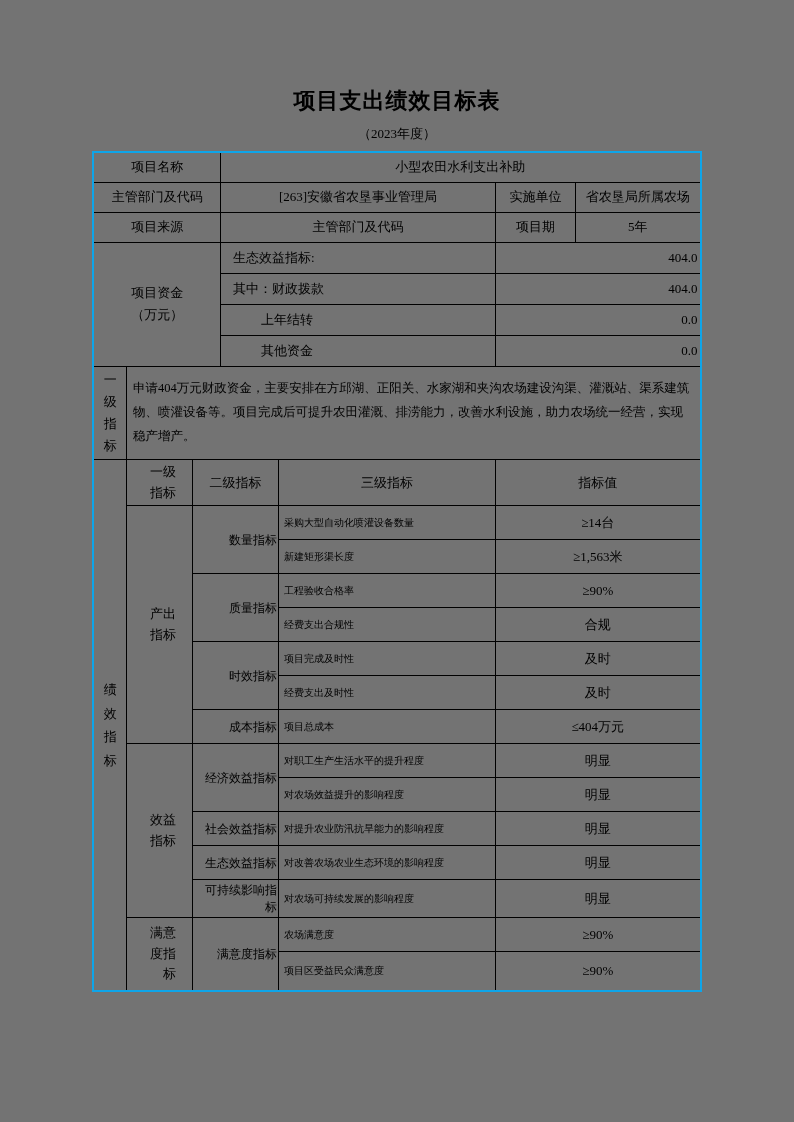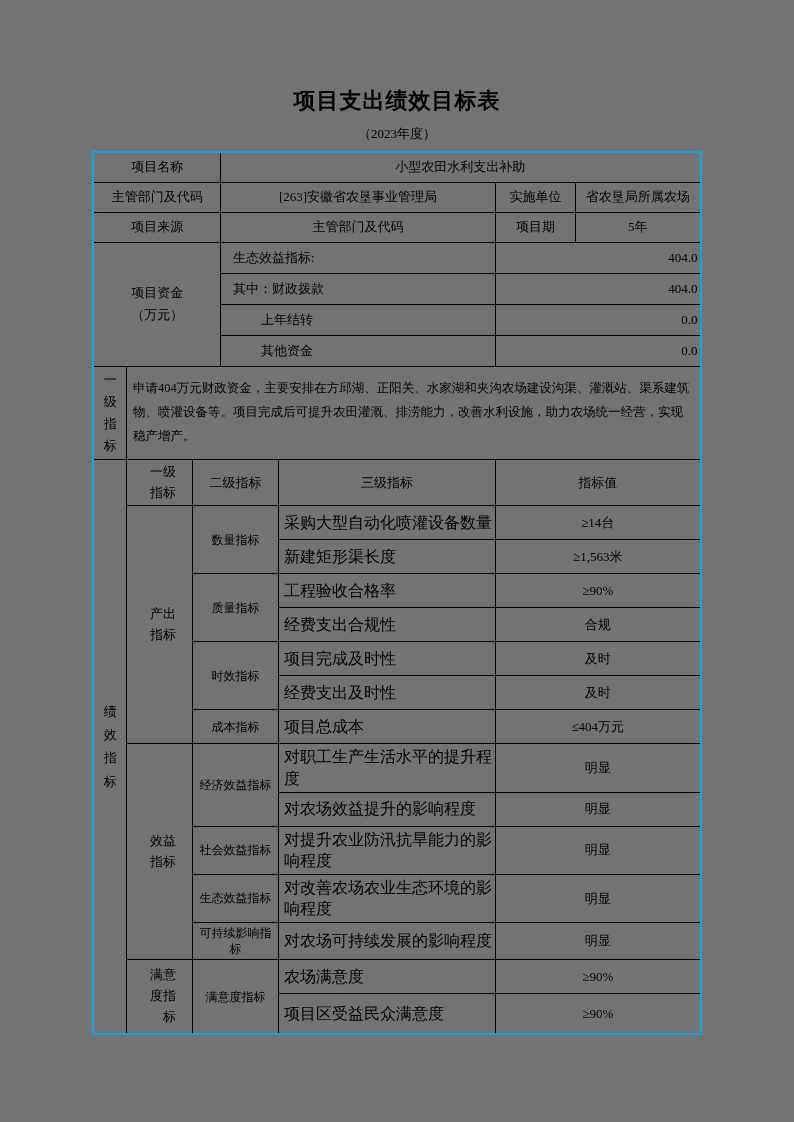--- a/index.html
+++ b/index.html
@@ -52,28 +52,28 @@
   .fund-label { padding: 0 30px; line-height: 1.7; }
   
   .fund-name { text-align: left; padding-left: 12px; }
   .fund-name.indent { padding-left: 40px; }
   
   .num { text-align: right; padding-right: 2px; }
   
   .goal-label { padding: 2px 3px; word-break: break-all; line-height: 1.7; }
   .side-label { padding: 2px 9px; word-break: break-all; line-height: 1.8; }
   .lvl1 { padding: 2px 16px; word-break: break-all; line-height: 1.6; text-align: right; }
-  .lvl2 { font-size: 12px; padding: 2px 1px; }
+  .lvl2 { font-size: 12px; padding: 2px 1px; text-align: right; }
   .goal-text {
     text-align: left;
     font-size: 12.5px;
     padding: 4px 6px;
     line-height: 1.9;
   }
-  .metric { text-align: left; padding-left: 5px; font-size: 16px; }
+  .metric { text-align: left; padding-left: 5px; font-size: 10px; }
   .target { font-size: 13px; }
 </style>
 </head>
 <body>
 
 <div class="page">
 
   <div class="doc-title">项目支出绩效目标表</div>
   <div class="doc-subtitle">（2023年度）</div>
 

